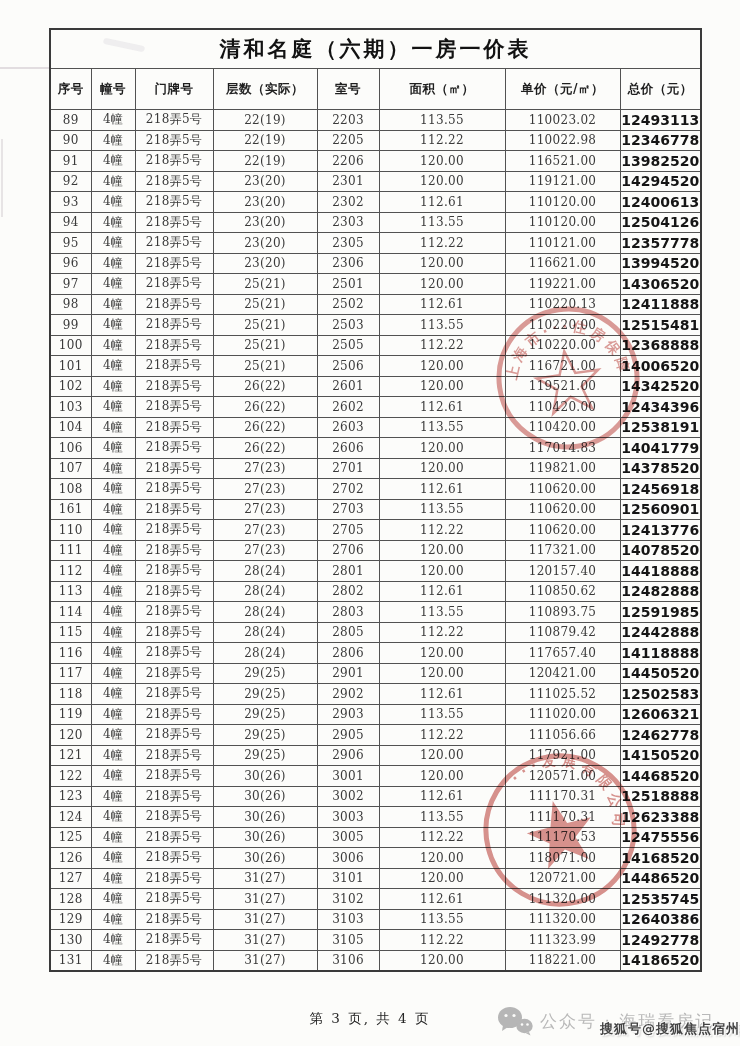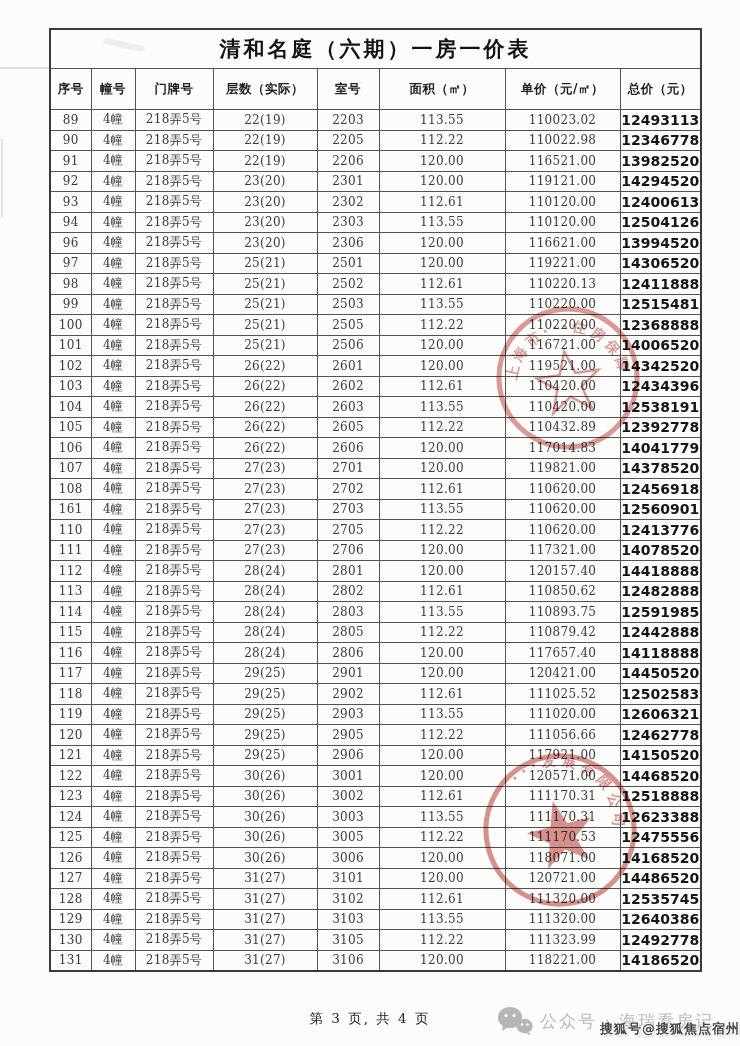--- a/index.html
+++ b/index.html
@@ -151,20 +151,30 @@
           <td>94</td>
           <td>4幢</td>
           <td>218弄5号</td>
           <td>23(20)</td>
           <td>2303</td>
           <td>113.55</td>
           <td>110120.00</td>
           <td class="col-total">12504126</td>
         </tr>
         <tr>
+          <td>95</td>
+          <td>4幢</td>
+          <td>218弄5号</td>
+          <td>23(20)</td>
+          <td>2305</td>
+          <td>112.22</td>
+          <td>110121.00</td>
+          <td class="col-total">12357778</td>
+        </tr>
+        <tr>
           <td>96</td>
           <td>4幢</td>
           <td>218弄5号</td>
           <td>23(20)</td>
           <td>2306</td>
           <td>120.00</td>
           <td>116621.00</td>
           <td class="col-total">13994520</td>
         </tr>
         <tr>
@@ -239,30 +249,20 @@
         </tr>
         <tr>
           <td>104</td>
           <td>4幢</td>
           <td>218弄5号</td>
           <td>26(22)</td>
           <td>2603</td>
           <td>113.55</td>
           <td>110420.00</td>
           <td class="col-total">12538191</td>
-        </tr>
-        <tr>
-          <td>105</td>
-          <td>4幢</td>
-          <td>218弄5号</td>
-          <td>26(22)</td>
-          <td>2605</td>
-          <td>112.22</td>
-          <td>110432.89</td>
-          <td class="col-total">12392778</td>
         </tr>
         <tr>
           <td>106</td>
           <td>4幢</td>
           <td>218弄5号</td>
           <td>26(22)</td>
           <td>2606</td>
           <td>120.00</td>
           <td>117014.83</td>
           <td class="col-total">14041779</td>

